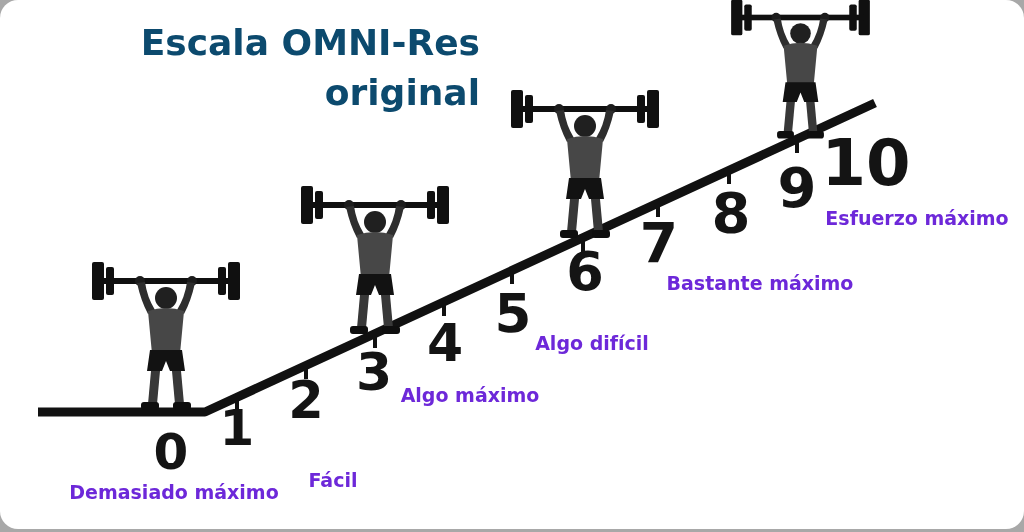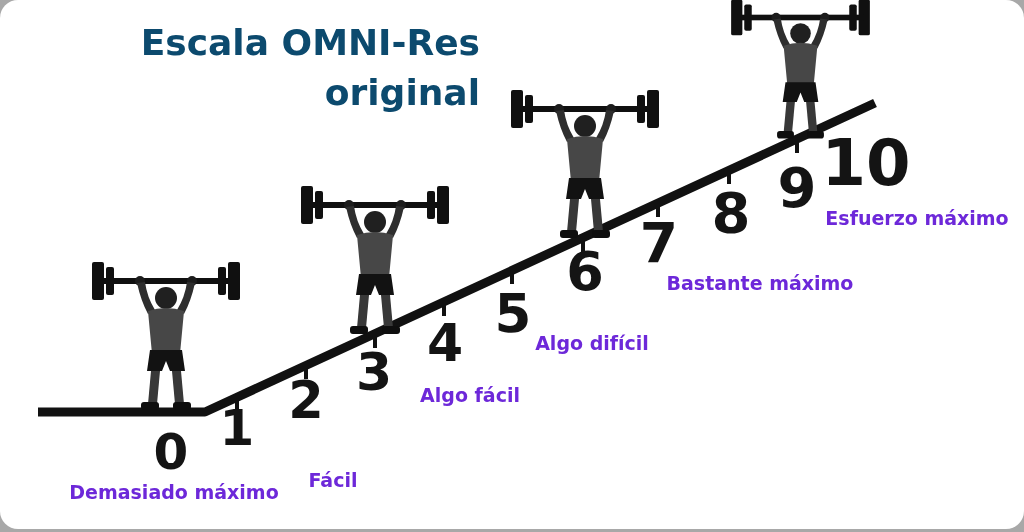--- a/index.html
+++ b/index.html
@@ -107,18 +107,18 @@
   <div class="num" style="left:445px; top:343px; font-size:52px;">4</div>
   <div class="num" style="left:513px; top:313px; font-size:53px;">5</div>
   <div class="num" style="left:585px; top:272px; font-size:54px;">6</div>
   <div class="num" style="left:659px; top:243px; font-size:55px;">7</div>
   <div class="num" style="left:731px; top:213px; font-size:56px;">8</div>
   <div class="num" style="left:797px; top:188px; font-size:56px;">9</div>
   <div class="num" style="left:866px; top:163px; font-size:64px;">10</div>
 
   <div class="lbl" style="left:174px; top:492px;">Demasiado máximo</div>
   <div class="lbl" style="left:333px; top:452px;margin-top:28px;">Fácil</div>
-  <div class="lbl" style="left:470px; top:395px;">Algo fácil</div>
+  <div class="lbl" style="left:470px; top:395px;">Algo máximo</div>
   <div class="lbl" style="left:592px; top:343px;">Algo difícil</div>
   <div class="lbl" style="left:760px; top:283px;">Bastante máximo</div>
   <div class="lbl" style="left:917px; top:218px;">Esfuerzo máximo</div>
 
 </div>
 
 </body></html>

